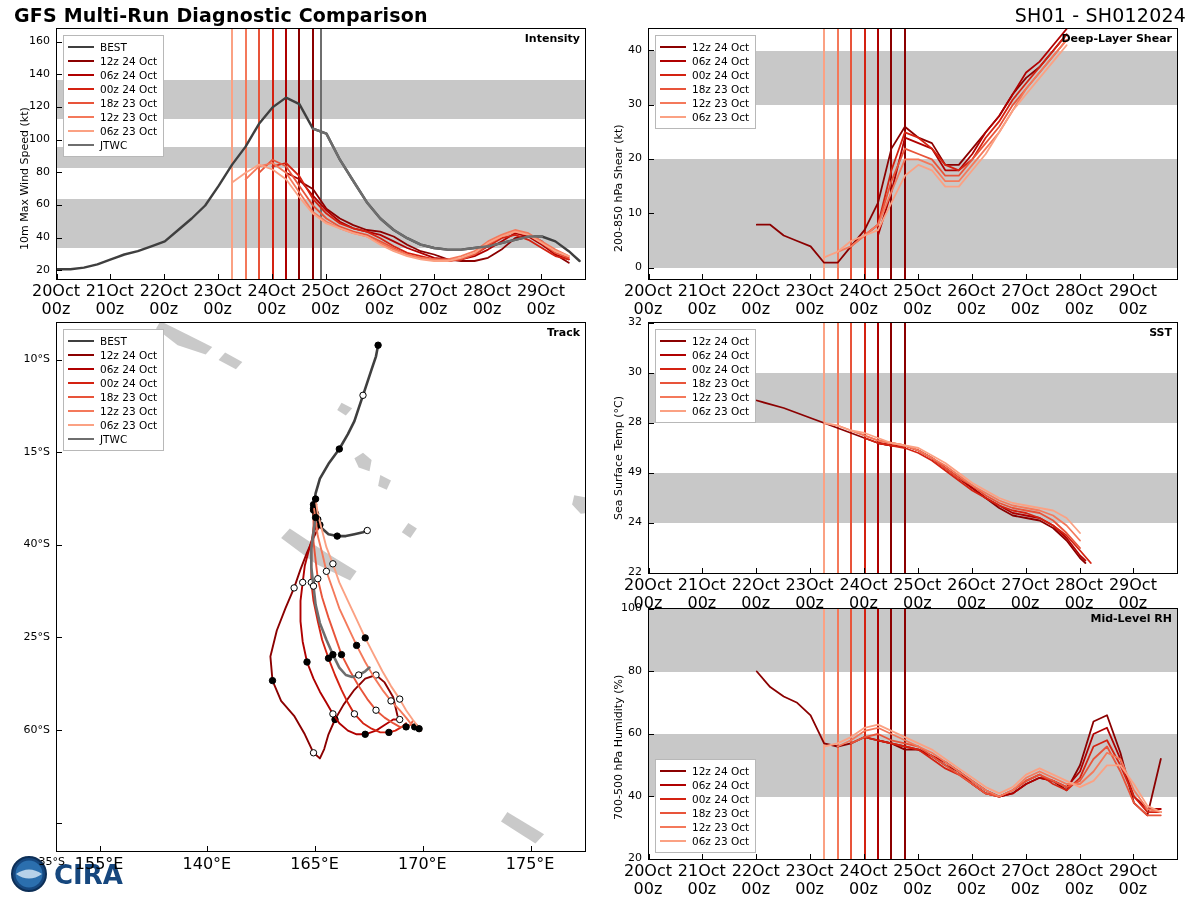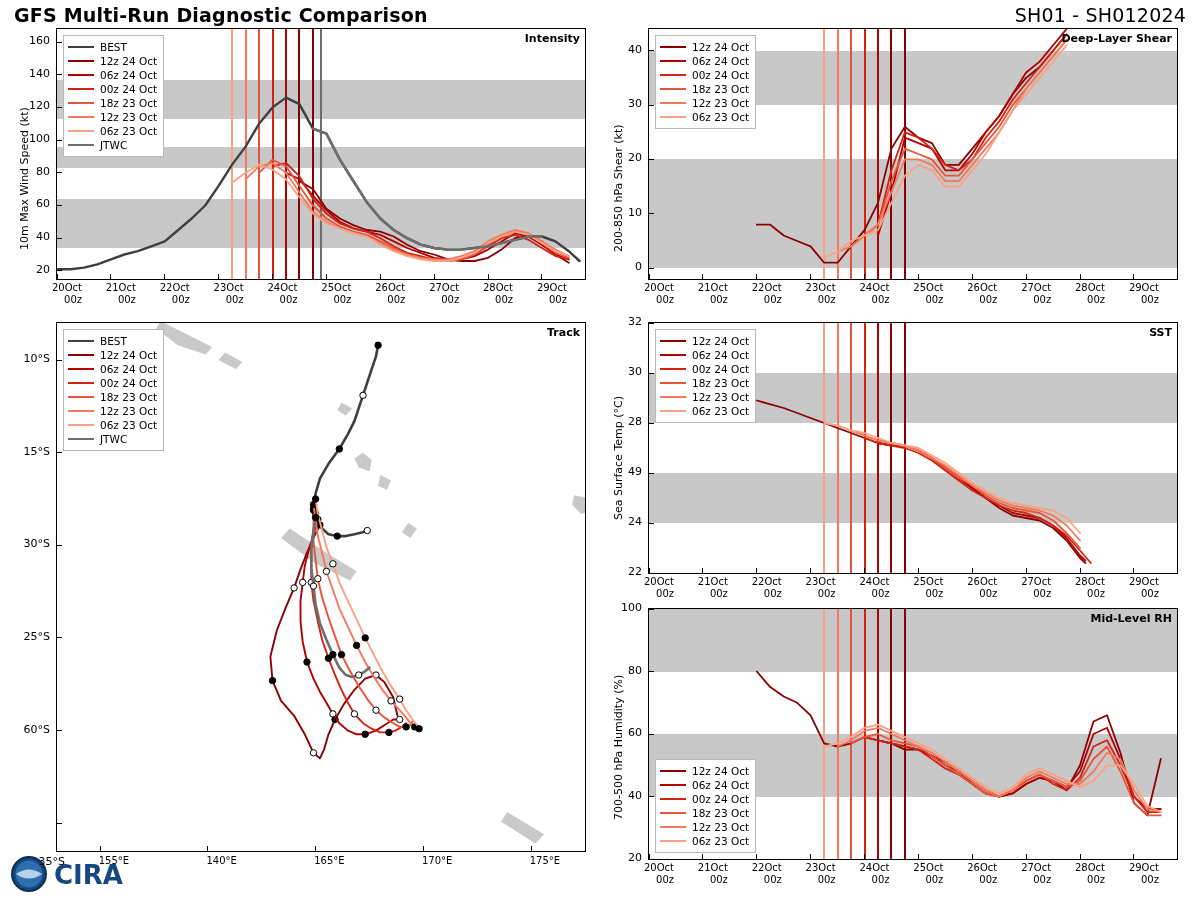--- a/index.html
+++ b/index.html
@@ -11,21 +11,21 @@
   .hdr-right{position:absolute;right:14px;top:4px;font-size:19px;font-weight:normal;letter-spacing:.2px;}
 
   
   .panel{position:absolute;box-sizing:border-box;border:1px solid #000;background:#fff;}
   .plot{position:absolute;left:0;top:0;right:0;bottom:0;overflow:hidden;}
   .band{position:absolute;left:0;right:0;background:#c8c8c8;}
   .vline{position:absolute;top:0;bottom:0;width:2px;}
   .corner-label{position:absolute;right:5px;top:3px;font-size:11px;font-weight:bold;z-index:6;}
   .ylab{position:absolute;font-size:11px;transform-origin:0 0;transform:rotate(-90deg);white-space:nowrap;}
   .ytick{position:absolute;font-size:11px;text-align:right;white-space:nowrap;}
-  .xtick{position:absolute;font-size:10px;text-align:right;white-space:nowrap;line-height:1.15;}
+  .xtick{position:absolute;font-size:16px;text-align:center;white-space:nowrap;line-height:1.15;}
   .tickmark{position:absolute;background:#000;}
   svg.curves{position:absolute;left:0;top:0;overflow:visible;}
 
   
   .legend{position:absolute;background:#fff;border:1px solid #b8b8b8;padding:4px 6px 4px 4px;z-index:7;}
   .legend .row{display:flex;align-items:center;height:14px;}
   .legend .swatch{width:26px;height:0;border-top-width:2.4px;border-top-style:solid;margin-right:6px;}
   .legend .txt{font-size:10.5px;white-space:nowrap;}
 
   
@@ -496,21 +496,21 @@
     <div class="xtick" style="left: 729.755px; top: 862px; width: 52px;"><span>22Oct</span><br><span>00z</span></div>
     <div class="xtick" style="left: 783.633px; top: 862px; width: 52px;"><span>23Oct</span><br><span>00z</span></div>
     <div class="xtick" style="left: 837.51px; top: 862px; width: 52px;"><span>24Oct</span><br><span>00z</span></div>
     <div class="xtick" style="left: 891.388px; top: 862px; width: 52px;"><span>25Oct</span><br><span>00z</span></div>
     <div class="xtick" style="left: 945.265px; top: 862px; width: 52px;"><span>26Oct</span><br><span>00z</span></div>
     <div class="xtick" style="left: 999.143px; top: 862px; width: 52px;"><span>27Oct</span><br><span>00z</span></div>
     <div class="xtick" style="left: 1053.02px; top: 862px; width: 52px;"><span>28Oct</span><br><span>00z</span></div>
     <div class="xtick" style="left: 1106.9px; top: 862px; width: 52px;"><span>29Oct</span><br><span>00z</span></div>
     <div class="ytick" style="left: 8px; top: 352.053px; width: 42px;">10°S</div>
     <div class="ytick" style="left: 8px; top: 444.684px; width: 42px;">15°S</div>
-    <div class="ytick" style="left: 8px; top: 537.316px; width: 42px;">30°S</div>
+    <div class="ytick" style="left: 8px; top: 537.316px; width: 42px;">40°S</div>
     <div class="ytick" style="left: 8px; top: 629.947px; width: 42px;">25°S</div>
     <div class="ytick" style="left: 8px; top: 722.579px; width: 42px;">60°S</div>
     <div class="ytick" style="left: 23px; top: 815.211px; width: 42px; margin-top: 40px;">35°S</div>
     <div class="xtick" style="left: 69.102px; top: 855px; width: 60px;">155°E</div>
     <div class="xtick" style="left: 176.857px; top: 855px; width: 60px;">140°E</div>
     <div class="xtick" style="left: 284.612px; top: 855px; width: 60px;">165°E</div>
     <div class="xtick" style="left: 392.367px; top: 855px; width: 60px;">170°E</div>
     <div class="xtick" style="left: 500.122px; top: 855px; width: 60px;">175°E</div>
   </div>
 

